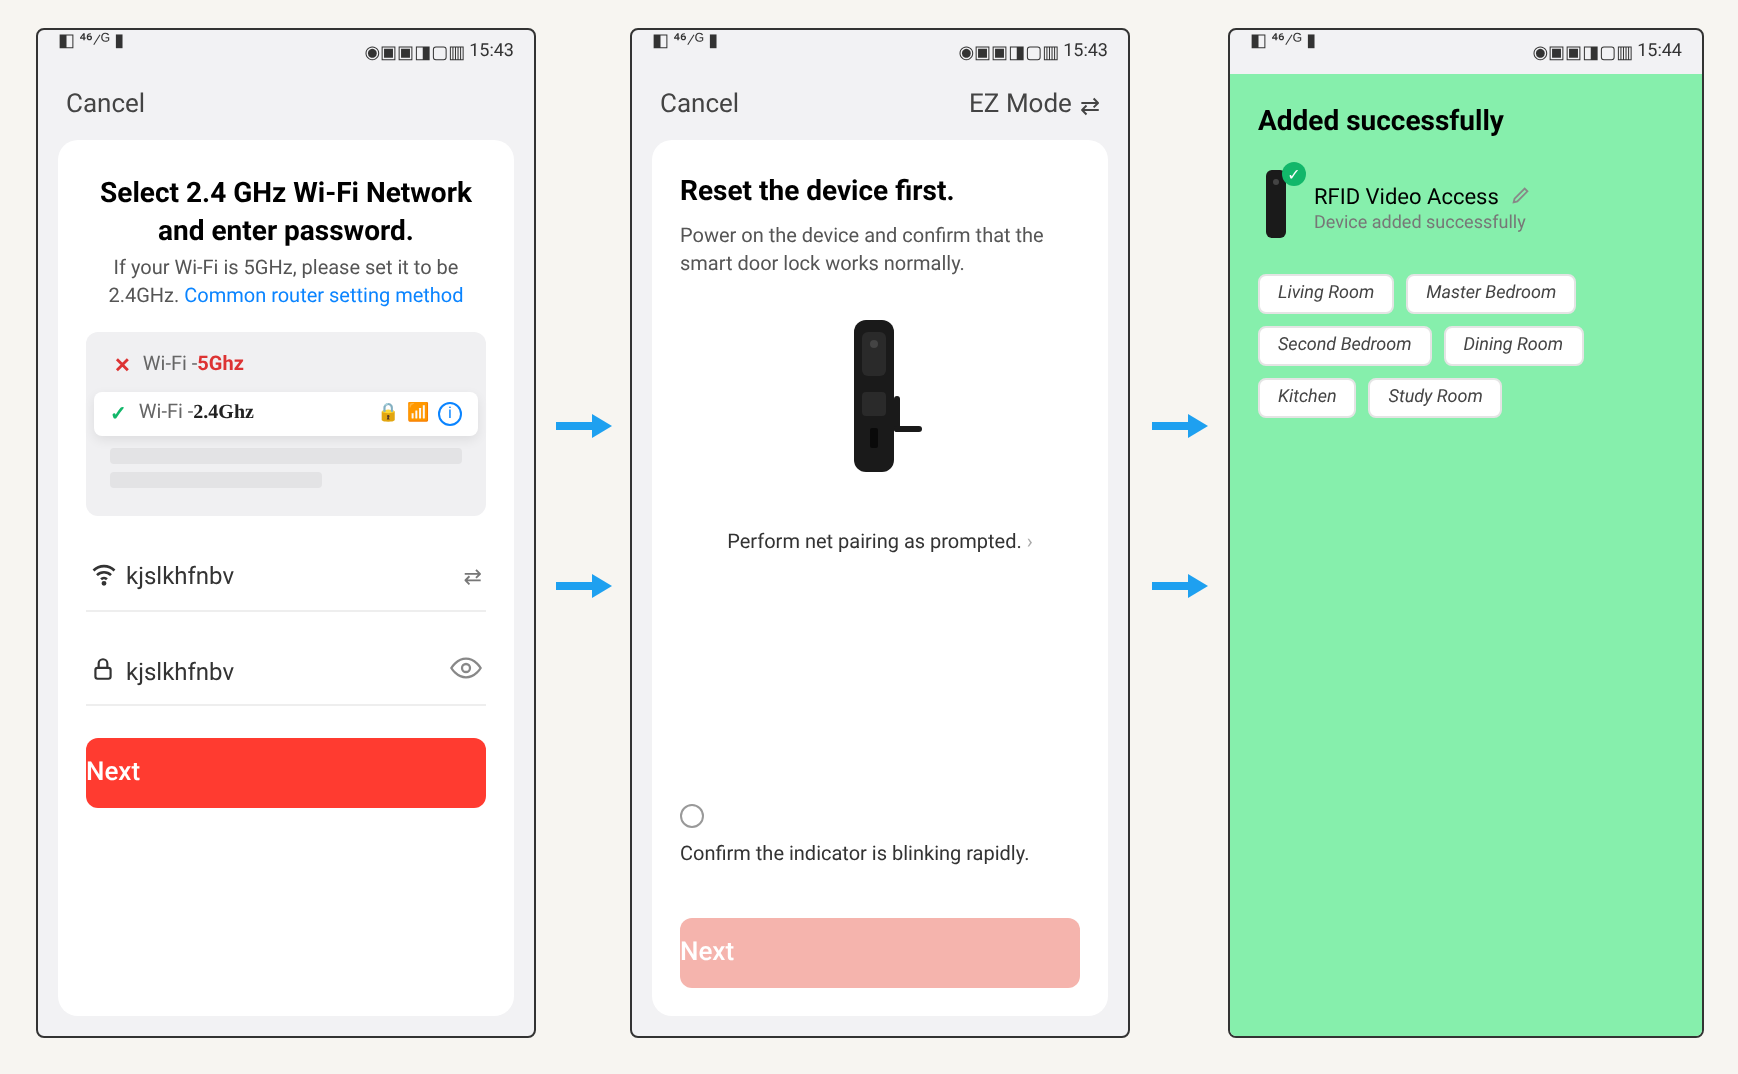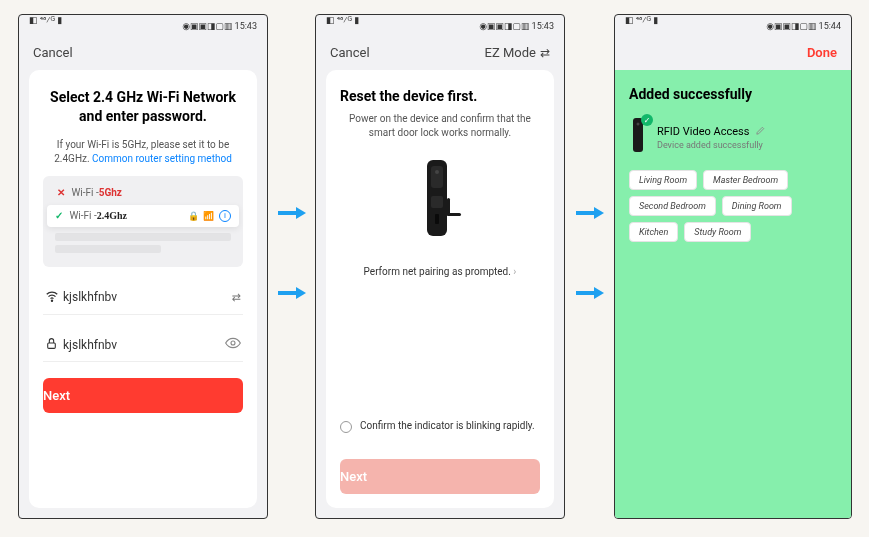--- a/index.html
+++ b/index.html
@@ -54,21 +54,21 @@
     flex-direction: column;
     overflow: hidden;
   }
 
   
   .s1-title {
     text-align: center;
     font-size: 14px;
     font-weight: 700;
     line-height: 1.35;
-    margin-bottom: 12px;
+    margin-bottom: 2px;
   }
   .s1-sub {
     text-align: center;
     font-size: 10px;
     color: #555;
     line-height: 1.4;
     margin-bottom: 10px;
   }
   .s1-sub .link { color: #0a84ff; }
   .wifi-box {
@@ -138,36 +138,37 @@
     text-align: left;
     padding: 10px 0;
     border-radius: 6px;
     font-size: 13px;
     font-weight: 500;
   }
   .btn.disabled { background: #f5b4ad; }
 
   
   .s2-title { font-size: 14px; font-weight: 700; margin-bottom: 8px; }
-  .s2-sub { font-size: 10px; color: #555; line-height: 1.4; margin-bottom: 14px; text-align: center; }
+  .s2-sub { font-size: 10px; color: #555; line-height: 1.4; margin-bottom: 14px; }
   .device-img { display: flex; justify-content: center; margin: 6px 0 14px; }
   .pair-link {
     text-align: center;
     font-size: 10px;
     color: #333;
     margin-bottom: auto;
   }
   .pair-link .chev { color: #aaa; }
   .confirm-row {
     display: flex;
     align-items: flex-start;
     gap: 8px;
     font-size: 10px;
     color: #333;
     margin-bottom: 10px;
+    flex-direction: column;
   }
   .radio-empty {
     width: 12px; height: 12px;
     border: 1px solid #999;
     border-radius: 50%;
     flex: none;
     margin-top: 1px;
   }
 
   
@@ -333,24 +334,20 @@
 </div>
 
 <div class="phone" style="left:614px; top:14px; width:238px;">
   <div class="status-bar">
     <span>◧ ⁴⁶⁄ᴳ ▮</span>
     <span class="status-right">
       <span>◉▣▣◨▢▥</span>
       <span>15:44</span>
     </span>
   </div>
-  <div class="nav-bar">
-    <div class="nav-left"></div>
-    <div class="nav-right done">Done</div>
-  </div>
   <div class="card" style="margin:0;border-radius:0;background:#86efac;padding:16px 14px;">
     <div class="s3-title">Added successfully</div>
     <div class="device-row">
       <div class="device-thumb">
         <svg width="18" height="34" viewBox="0 0 18 34">
           <rect x="4" y="0" width="10" height="34" rx="3" fill="#1a1a1a"></rect>
           <circle cx="9" cy="6" r="1.5" fill="#444"></circle>
         </svg>
         <span class="check-badge">✓</span>
       </div>

